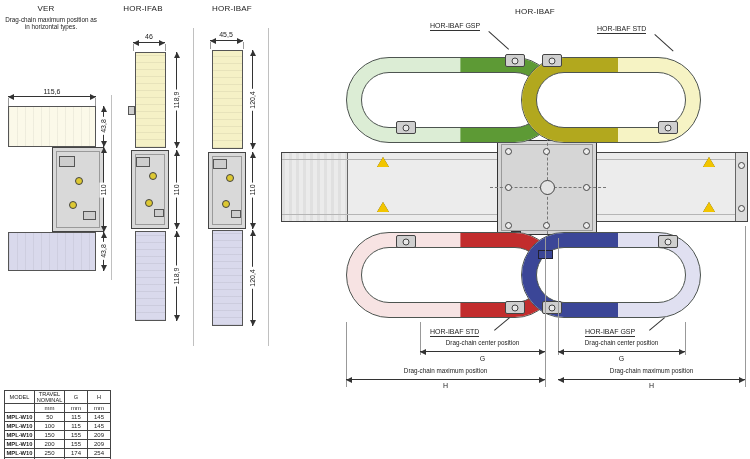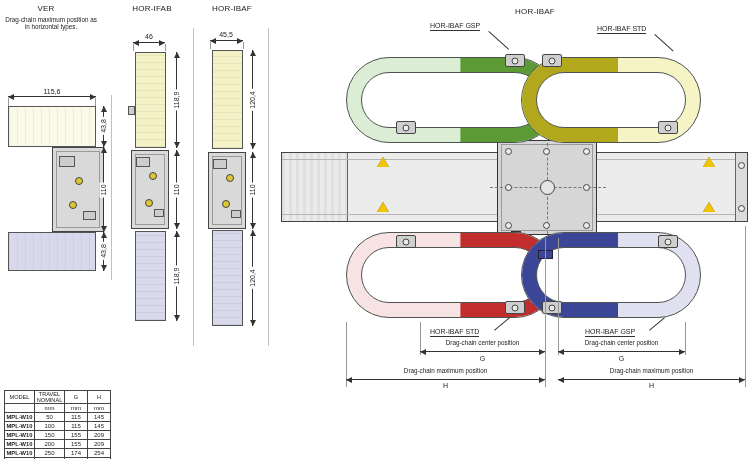--- a/index.html
+++ b/index.html
@@ -96,21 +96,21 @@
     <div class="vdim" style="left:103px;top:106px;height:41px"></div>
     <div class="dimlabel-v" style="left:103px;top:126px">43,8</div>
     <div class="vdim" style="left:103px;top:147px;height:85px"></div>
     <div class="dimlabel-v" style="left:103px;top:190px">110</div>
     <div class="vdim" style="left:103px;top:232px;height:39px"></div>
     <div class="dimlabel-v" style="left:103px;top:251px">43,8</div>
     <div class="vline" style="left:111px;top:95px;height:185px;border-color:#c0c0c0"></div>
   </div>
 
   <div>
-    <div class="vtitle" style="left:119px;top:4px;width:66px">HOR-IFAB</div>
+    <div class="vtitle" style="left:110px;top:4px;width:66px">HOR-IFAB</div>
 
     <div class="hdim" style="left:133px;top:42px;width:32px"></div>
     <div class="dimlabel-h" style="left:149px;top:36px">46</div>
     <div class="vline" style="left:133px;top:44px;height:7px"></div>
     <div class="vline" style="left:165px;top:44px;height:7px"></div>
 
     <div class="block tex-h" style="left:135px;top:52px;width:31px;height:96px;background-color:var(--chain_yellow,#f5f1c6)"></div>
     <div class="mini" style="left:128px;top:106px;width:7px;height:9px"></div>
     <div class="block carriage" style="left:131px;top:150px;width:38px;height:79px">
       <div class="inner"></div>

